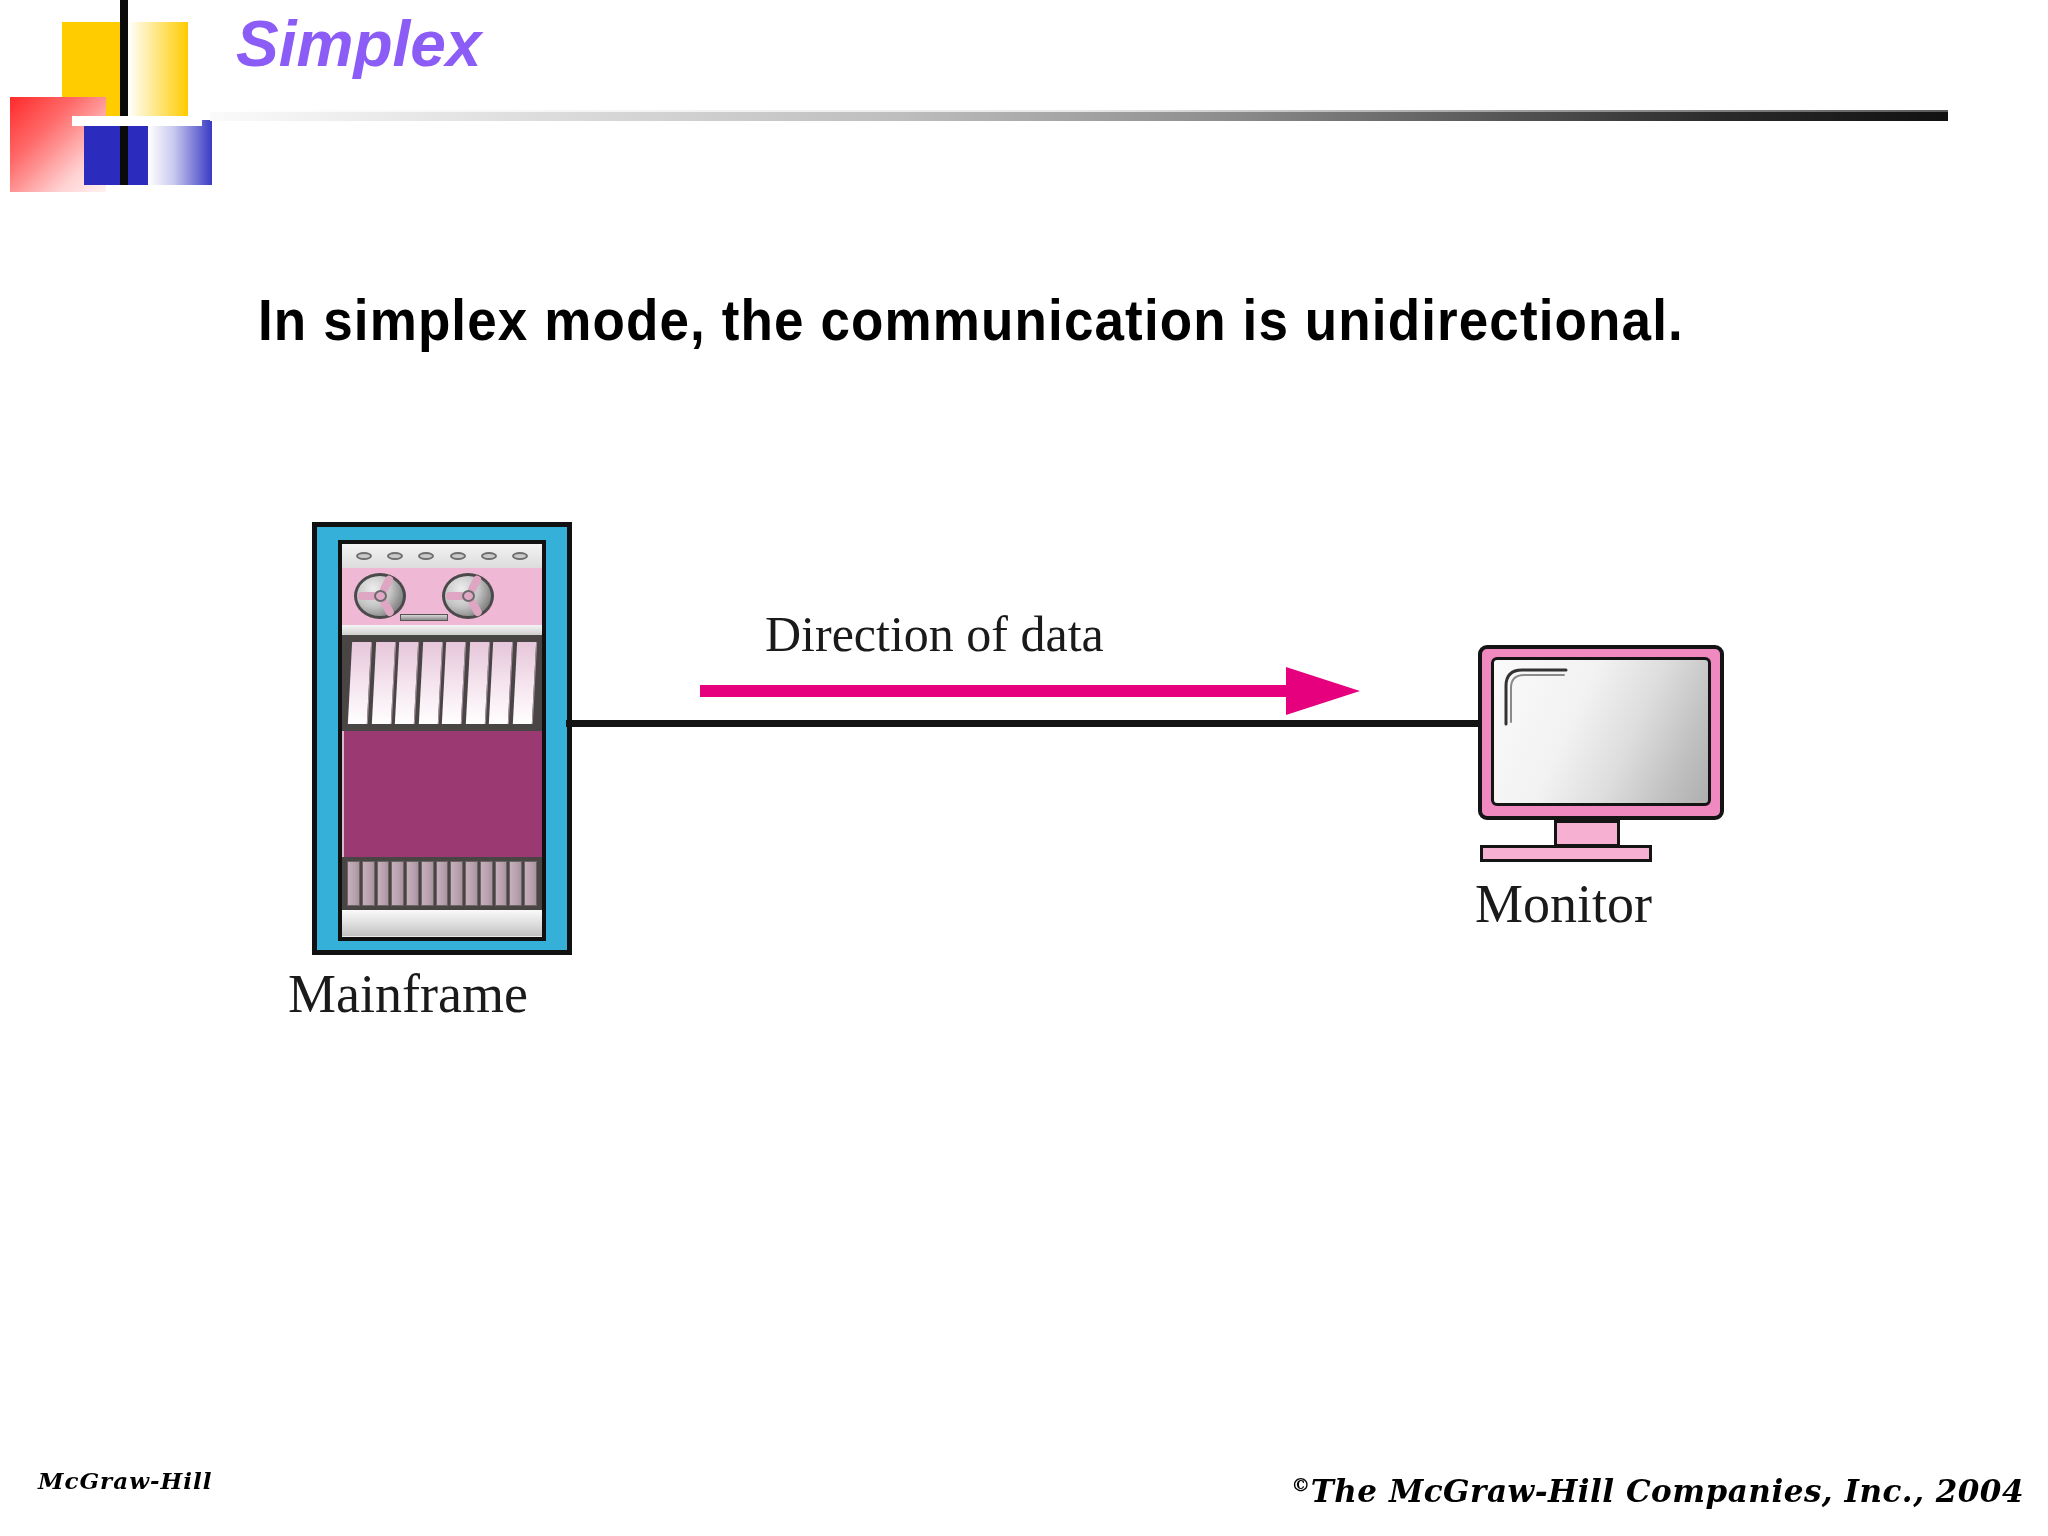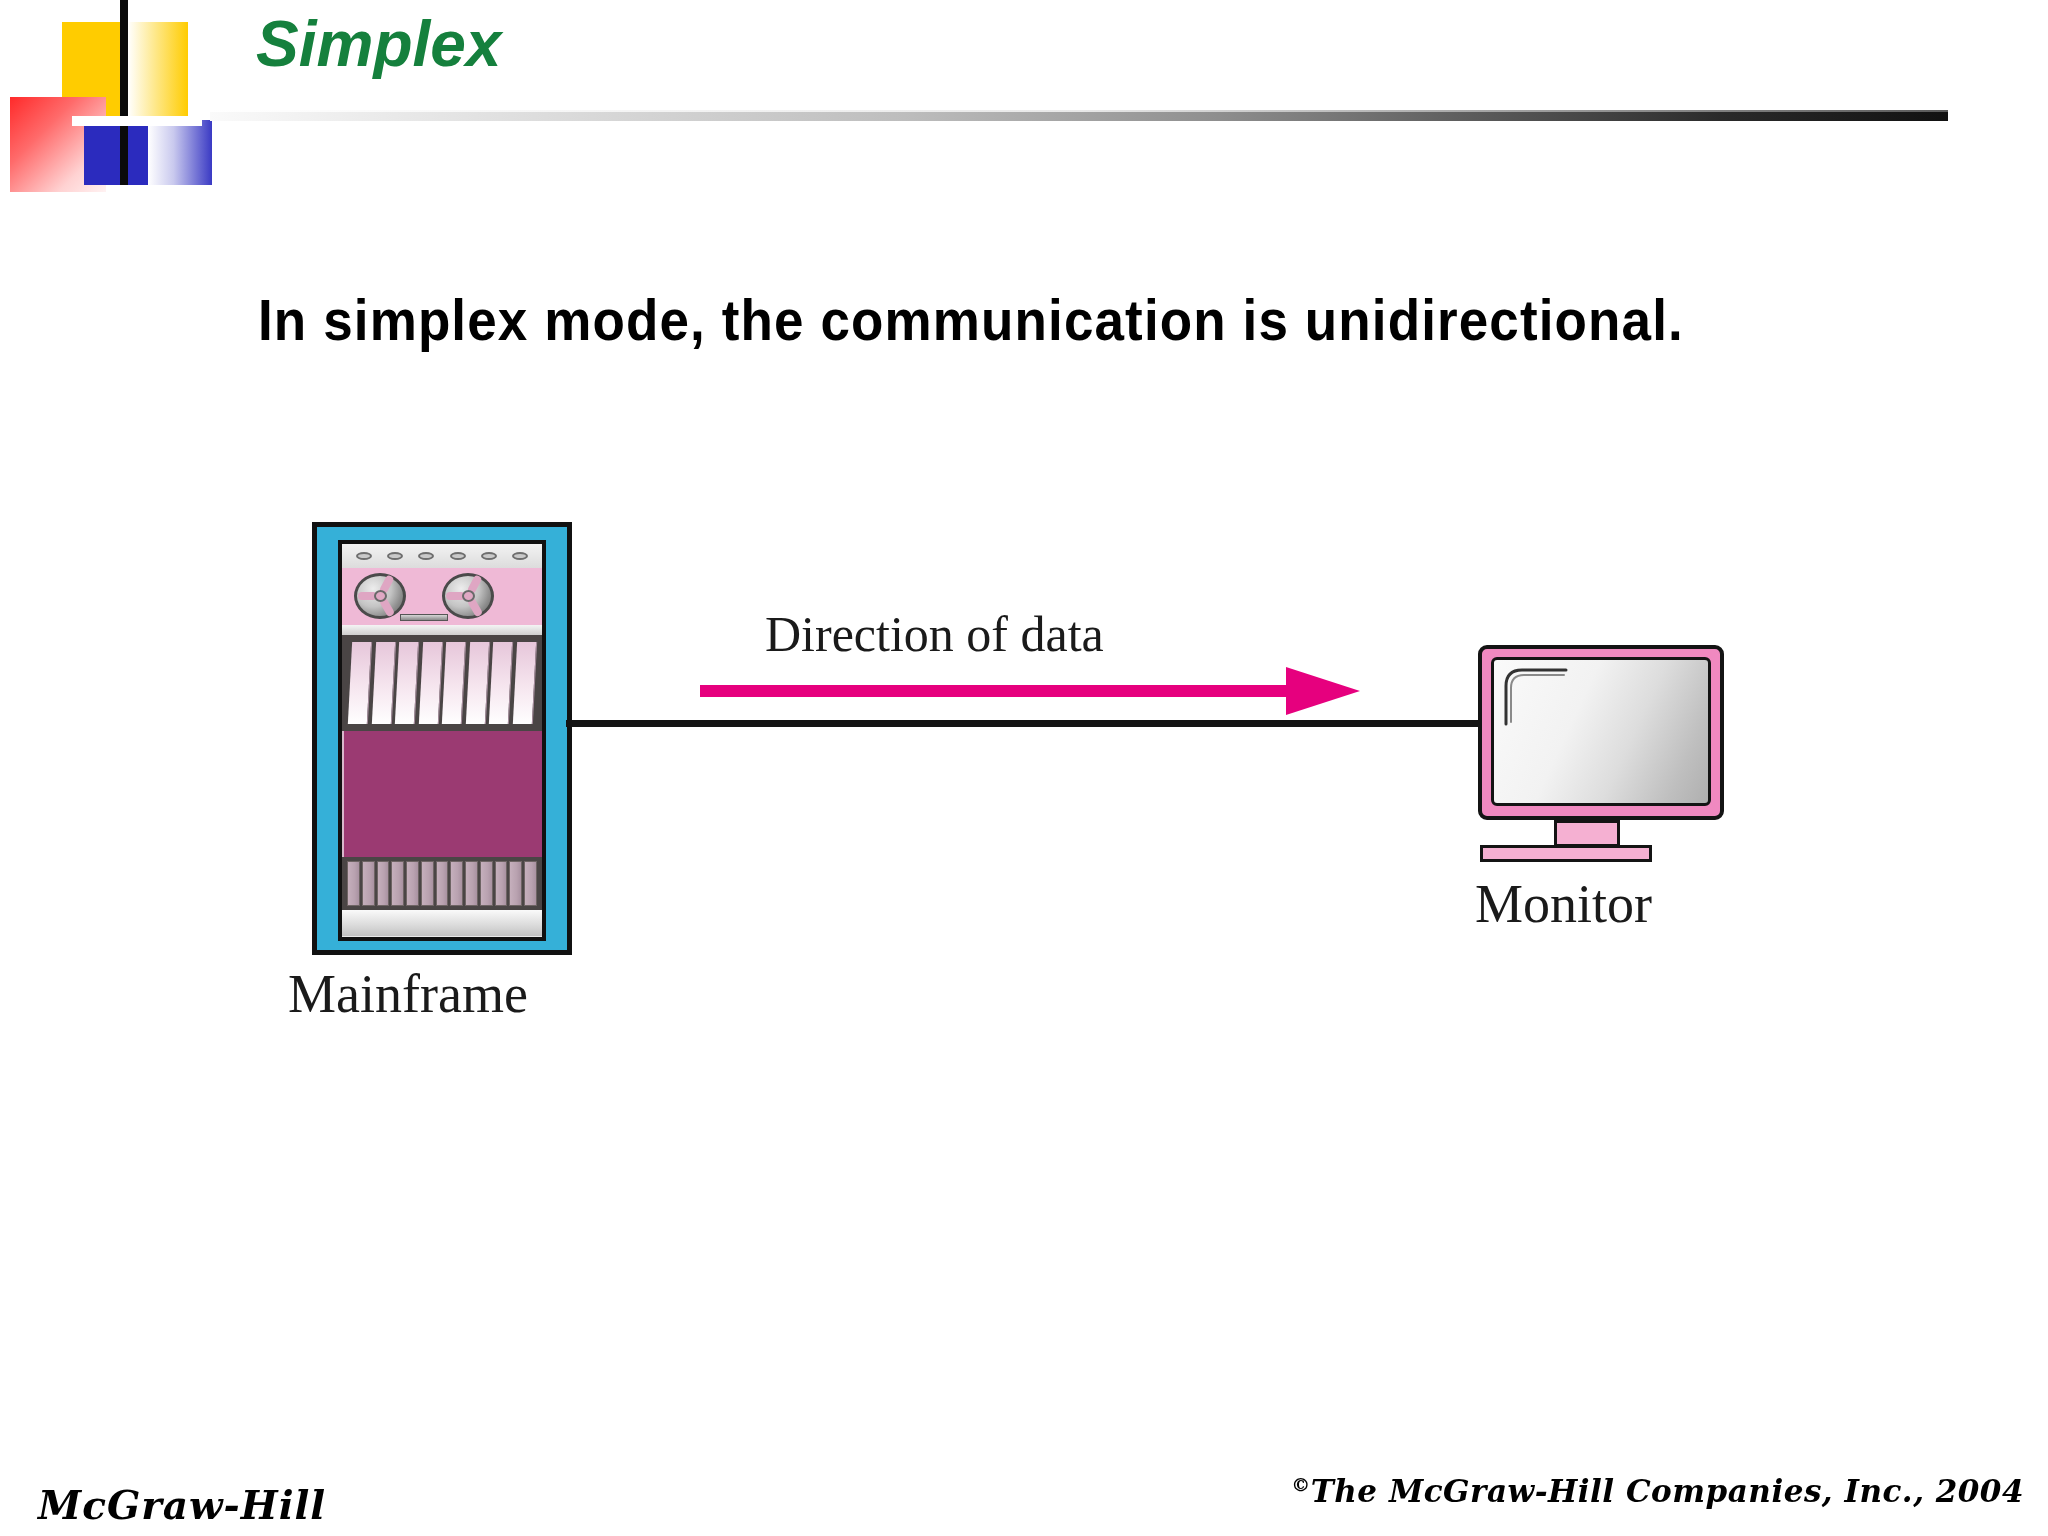--- a/index.html
+++ b/index.html
@@ -66,24 +66,23 @@
   }
 
   
   #slide-title {
     position: absolute;
     left: 236px; top: 7px;
     font-family: "Liberation Sans", sans-serif;
     font-size: 64px;
     font-weight: bold;
     font-style: italic;
-    color: #15803d;
+    color: #8b5cf6;
     letter-spacing: 0px;
     white-space: nowrap;
-    margin-left: 20px;
   }
 
   
   #title-rule {
     position: absolute;
     left: 210px; top: 112px;
     width: 1738px; height: 9px;
     background: linear-gradient(to right,
         #FAFAFA 0%, #EDEDED 8%, #D8D8D8 22%,
         #BDBDBD 40%, #8E8E8E 58%, #575757 74%,
@@ -357,23 +356,22 @@
   .footer-text {
     position: absolute;
     font-family: "DejaVu Serif", serif;
     font-weight: bold;
     font-style: italic;
     color: #000000;
     white-space: nowrap;
   }
   #footer-left {
     left: 38px; top: 1467px;
-    font-size: 39px;
+    font-size: 23px;
     letter-spacing: 1px;
-    margin-top: 15px;
   }
   #footer-right {
     right: 24px; top: 1465px;
     font-size: 31px;
     letter-spacing: 0.5px;
     margin-top: 8px;
   }
   #footer-right .cmark {
     font-size: 19px;
     vertical-align: super;

